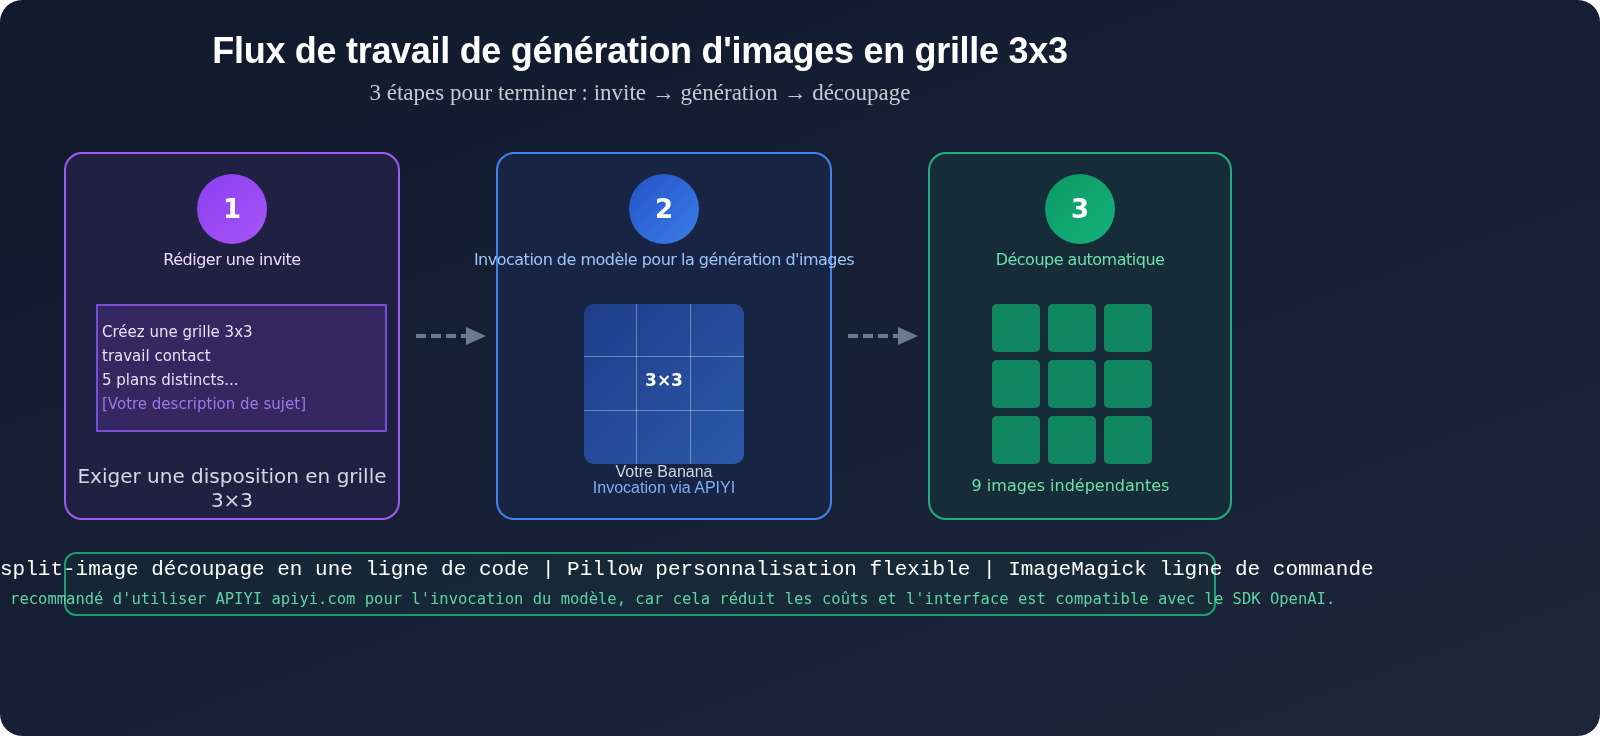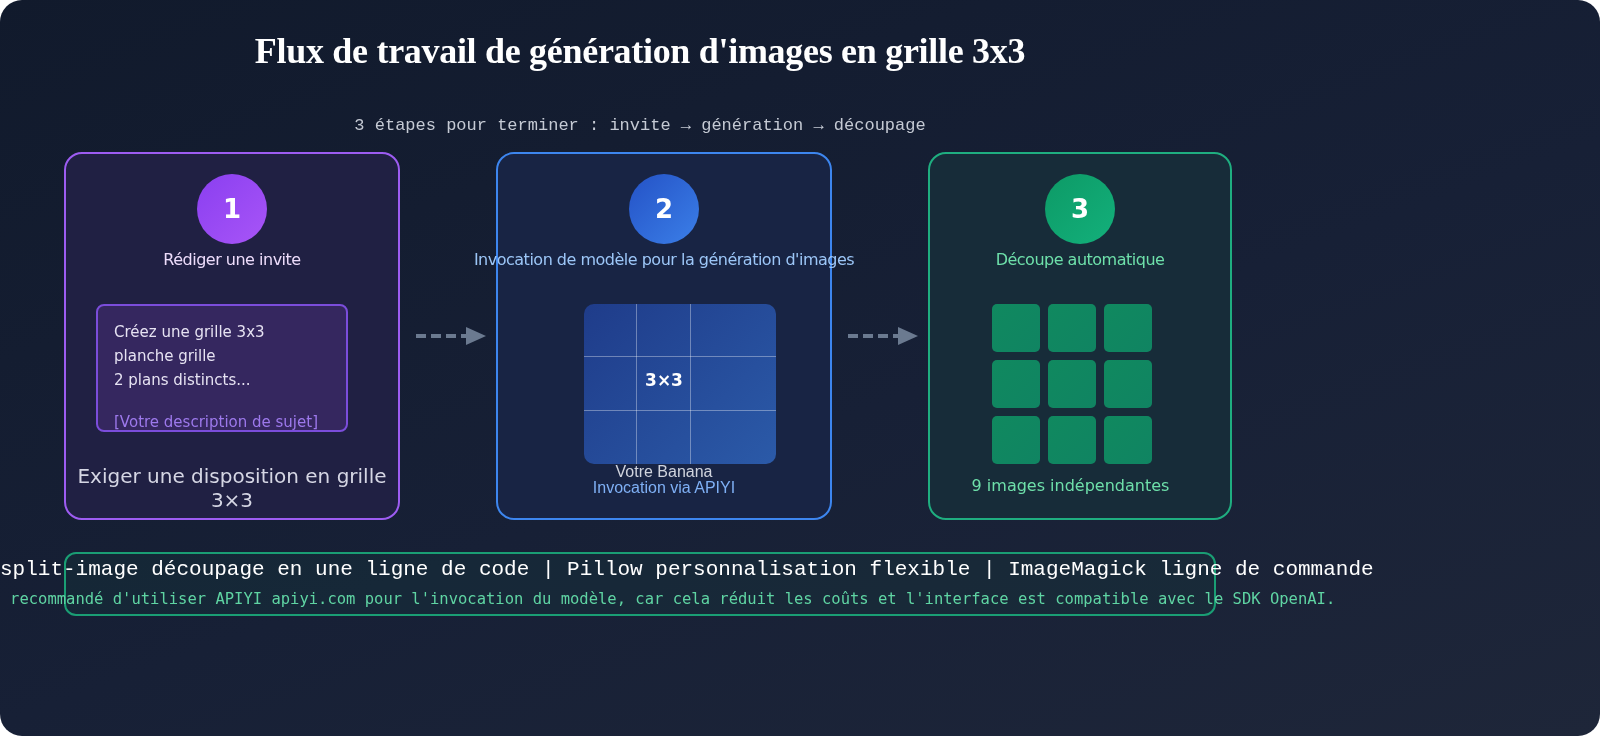--- a/index.html
+++ b/index.html
@@ -5,26 +5,26 @@
   html, body { margin: 0; padding: 0; background: #ffffff; }
   body { width: 1600px; height: 736px; overflow: hidden; position: relative; font-family: "DejaVu Sans", "Liberation Sans", sans-serif; }
   .canvas {
     position: absolute; left: 0; top: 0; width: 1600px; height: 736px;
     border-radius: 22px;
     background: linear-gradient(160deg, #111a2c 0%, #172036 55%, #1e2639 100%);
     overflow: hidden;
   }
   .title {
     position: absolute; left: 0; top: 30px; width: 1280px; text-align: center;
-    color: #ffffff; font-size: 36px; font-weight: bold; font-family: Liberation Serif, serif;
+    color: #ffffff; font-size: 36px; font-weight: bold; font-family: Liberation Sans, sans-serif;
     letter-spacing: -0.3px;
   }
   .subtitle {
     position: absolute; left: 0; top: 80px; width: 1280px; text-align: center;
-    color: #c5cad4; font-size: 17px; font-family: Liberation Mono, monospace; margin-top: 36px;
+    color: #c5cad4; font-size: 23px; font-family: Liberation Serif, serif;
   }
   .card {
     position: absolute; top: 152px; height: 368px; border-radius: 18px; box-sizing: border-box;
     border: 2px solid;
   }
   .card.c1 { left: 64px; width: 336px; border-color: #9d5cf2; background: #202043; }
   .card.c2 { left: 496px; width: 336px; border-color: #3d86ef; background: #182444; }
   .card.c3 { left: 928px; width: 304px; border-color: #1fae80; background: #172c39; }
   .badge {
     position: absolute; top: 20px; width: 70px; height: 70px; border-radius: 50%;
@@ -32,33 +32,33 @@
     font-family: "DejaVu Sans", sans-serif;
   }
   .c1 .badge { left: 131px; background: linear-gradient(135deg, #8a3ff0, #a855f7); }
   .c2 .badge { left: 131px; background: linear-gradient(135deg, #2452c6, #3b7fe8); }
   .c3 .badge { left: 115px; background: linear-gradient(135deg, #0d9a66, #13b07b); }
   .step-title {
     position: absolute; top: 250px; font-size: 16px; white-space: nowrap;
     font-family: "DejaVu Sans", sans-serif; letter-spacing: -0.5px;
   }
   .prompt-box {
-    position: absolute; left: 96px; top: 304px; width: 252px; height: 128px; box-sizing: border-box;
-    border: 2px solid #7b4ddb; border-radius: 8px; background: #35275f;
-    padding: 14px 0 0 16px; color: #e6e2f2; font-size: 15px; line-height: 24px;
+    position: absolute; left: 96px; top: 304px; width: 291px; height: 128px; box-sizing: border-box;
+    border: 2px solid #7b4ddb; border-radius: 1px; background: #35275f;
+    padding: 14px 0 0 4px; color: #e6e2f2; font-size: 15px; line-height: 24px;
     font-family: "DejaVu Sans", sans-serif;
   }
-  .prompt-box .ph { color: #9d79ec; margin-top: 18px; }
+  .prompt-box .ph { color: #9d79ec; margin-top: 0; }
   .c1-note {
     position: absolute; left: 64px; top: 464px; width: 336px; text-align: center;
     color: #d5d6e4; font-size: 20px; font-family: "DejaVu Sans", sans-serif;
   }
   .grid-img {
     position: absolute; left: 584px; top: 304px; width: 160px; height: 160px; border-radius: 10px;
-    background: linear-gradient(135deg, #1f3c8a, #2b5aa8); overflow: hidden; padding-left: 32px;
+    background: linear-gradient(135deg, #1f3c8a, #2b5aa8); overflow: hidden;
   }
   .grid-img .vl { position: absolute; top: 0; width: 1px; height: 100%; background: rgba(255,255,255,0.35); }
   .grid-img .hl { position: absolute; left: 0; height: 1px; width: 100%; background: rgba(255,255,255,0.35); }
   .grid-img .lbl {
     position: absolute; left: 0; top: 66px; width: 160px; text-align: center;
     color: #ffffff; font-size: 17px; font-weight: bold; font-family: "DejaVu Sans", sans-serif;
   }
   .model-name {
     position: absolute; left: 496px; top: 464px; width: 336px; text-align: center;
     color: #d0d4de; font-size: 16px; line-height: 16px; font-family: "Liberation Sans", sans-serif;
@@ -93,22 +93,22 @@
 <div class="canvas">
 
   <div class="title">Flux de travail de génération d'images en grille 3x3</div>
   <div class="subtitle">3 étapes pour terminer : invite → génération → découpage</div>
 
   <div class="card c1">
     <div class="badge">1</div>
   </div>
   <div class="prompt-box">
     <div>Créez une grille 3x3</div>
-    <div>planche grille</div>
-    <div>2 plans distincts...</div>
+    <div>travail contact</div>
+    <div>5 plans distincts...</div>
     <div class="ph">[Votre description de sujet]</div>
   </div>
   <div class="c1-note">Exiger une disposition en grille 3×3</div>
 
   <div class="card c2">
     <div class="badge">2</div>
   </div>
   <div class="grid-img">
     <div class="vl" style="left:52px"></div>
     <div class="vl" style="left:106px"></div>

